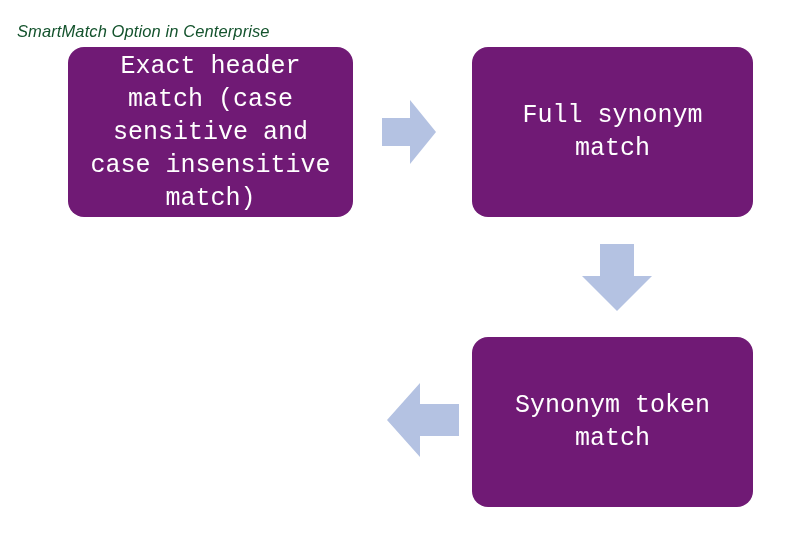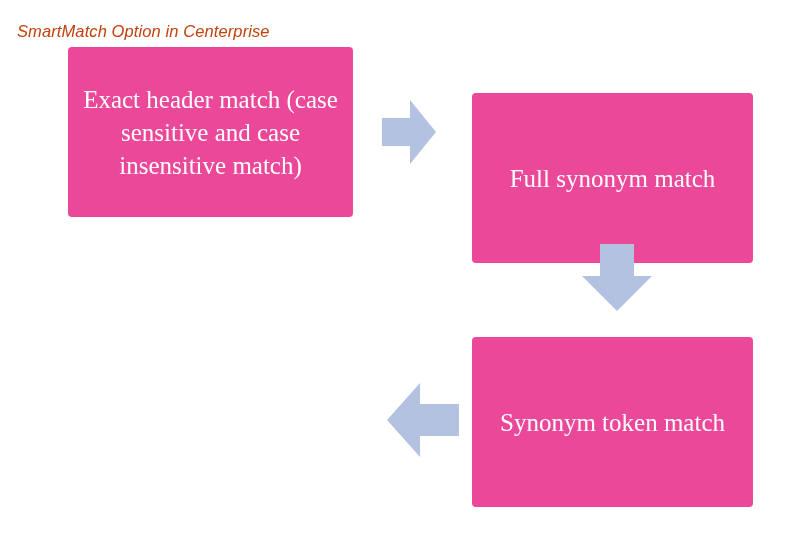--- a/index.html
+++ b/index.html
@@ -26,35 +26,35 @@
 
   .diagram-title {
     position: absolute;
     left: 17px;
     top: 21px;
     font-family: "Liberation Sans", sans-serif;
     font-style: italic;
     font-size: 16.5px;
     line-height: 20px;
     letter-spacing: 0.1px;
-    color: #c2410c;
+    color: #14532d;
     white-space: nowrap;
   }
 
   .node-box {
     position: absolute;
     box-sizing: border-box;
-    background: #ec4899;
-    border-radius: 4px;
+    background: #701a75;
+    border-radius: 16px;
     display: flex;
     align-items: center;
     justify-content: center;
     text-align: center;
     color: #FFFFFF;
-    font-family: Liberation Serif, serif;
+    font-family: Liberation Mono, monospace;
     font-size: 25px;
     line-height: 33px;
     font-weight: 400;
     padding: 4px 14px;
   }
 
   .node-box .node-label {
     display: block;
     width: 100%;
   }
@@ -64,21 +64,20 @@
     top: 47px;
     width: 285px;
     height: 170px;
   }
 
   #node-full-synonym-match {
     left: 472px;
     top: 47px;
     width: 281px;
     height: 170px;
-    margin-top: 46px;
   }
 
   #node-compact-string-match {
     left: 68px;
     top: 337px;
     width: 285px;
     height: 170px;
   }
 
   #node-synonym-token-match {

